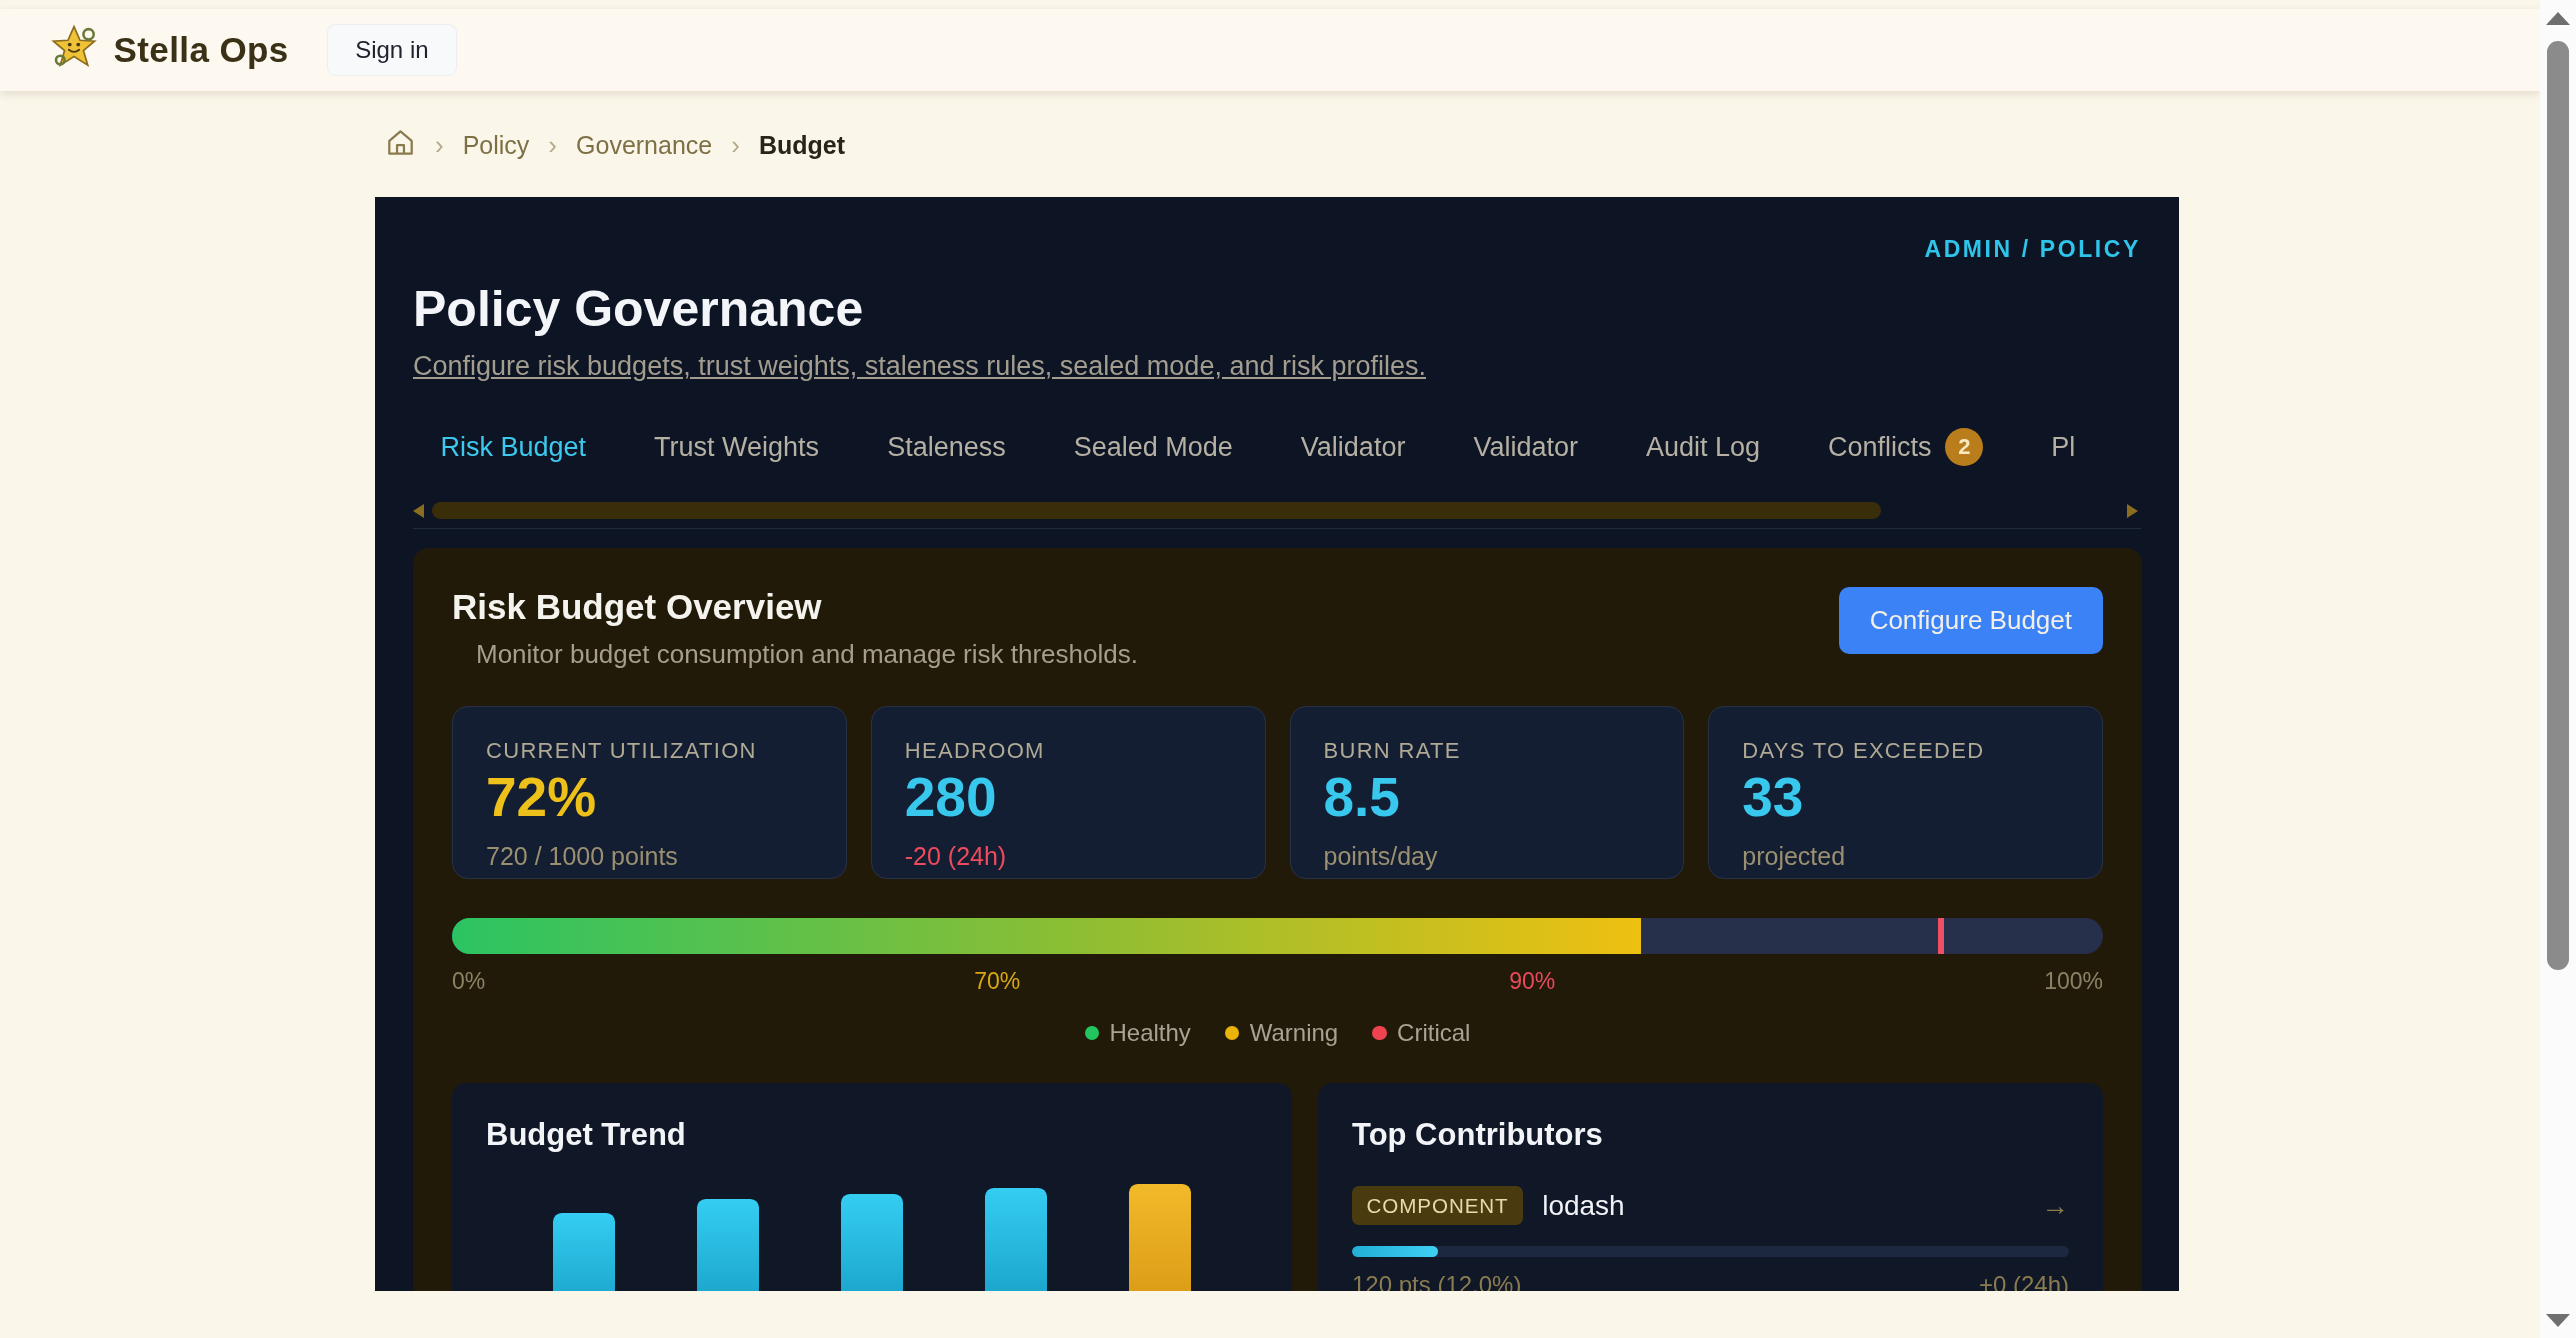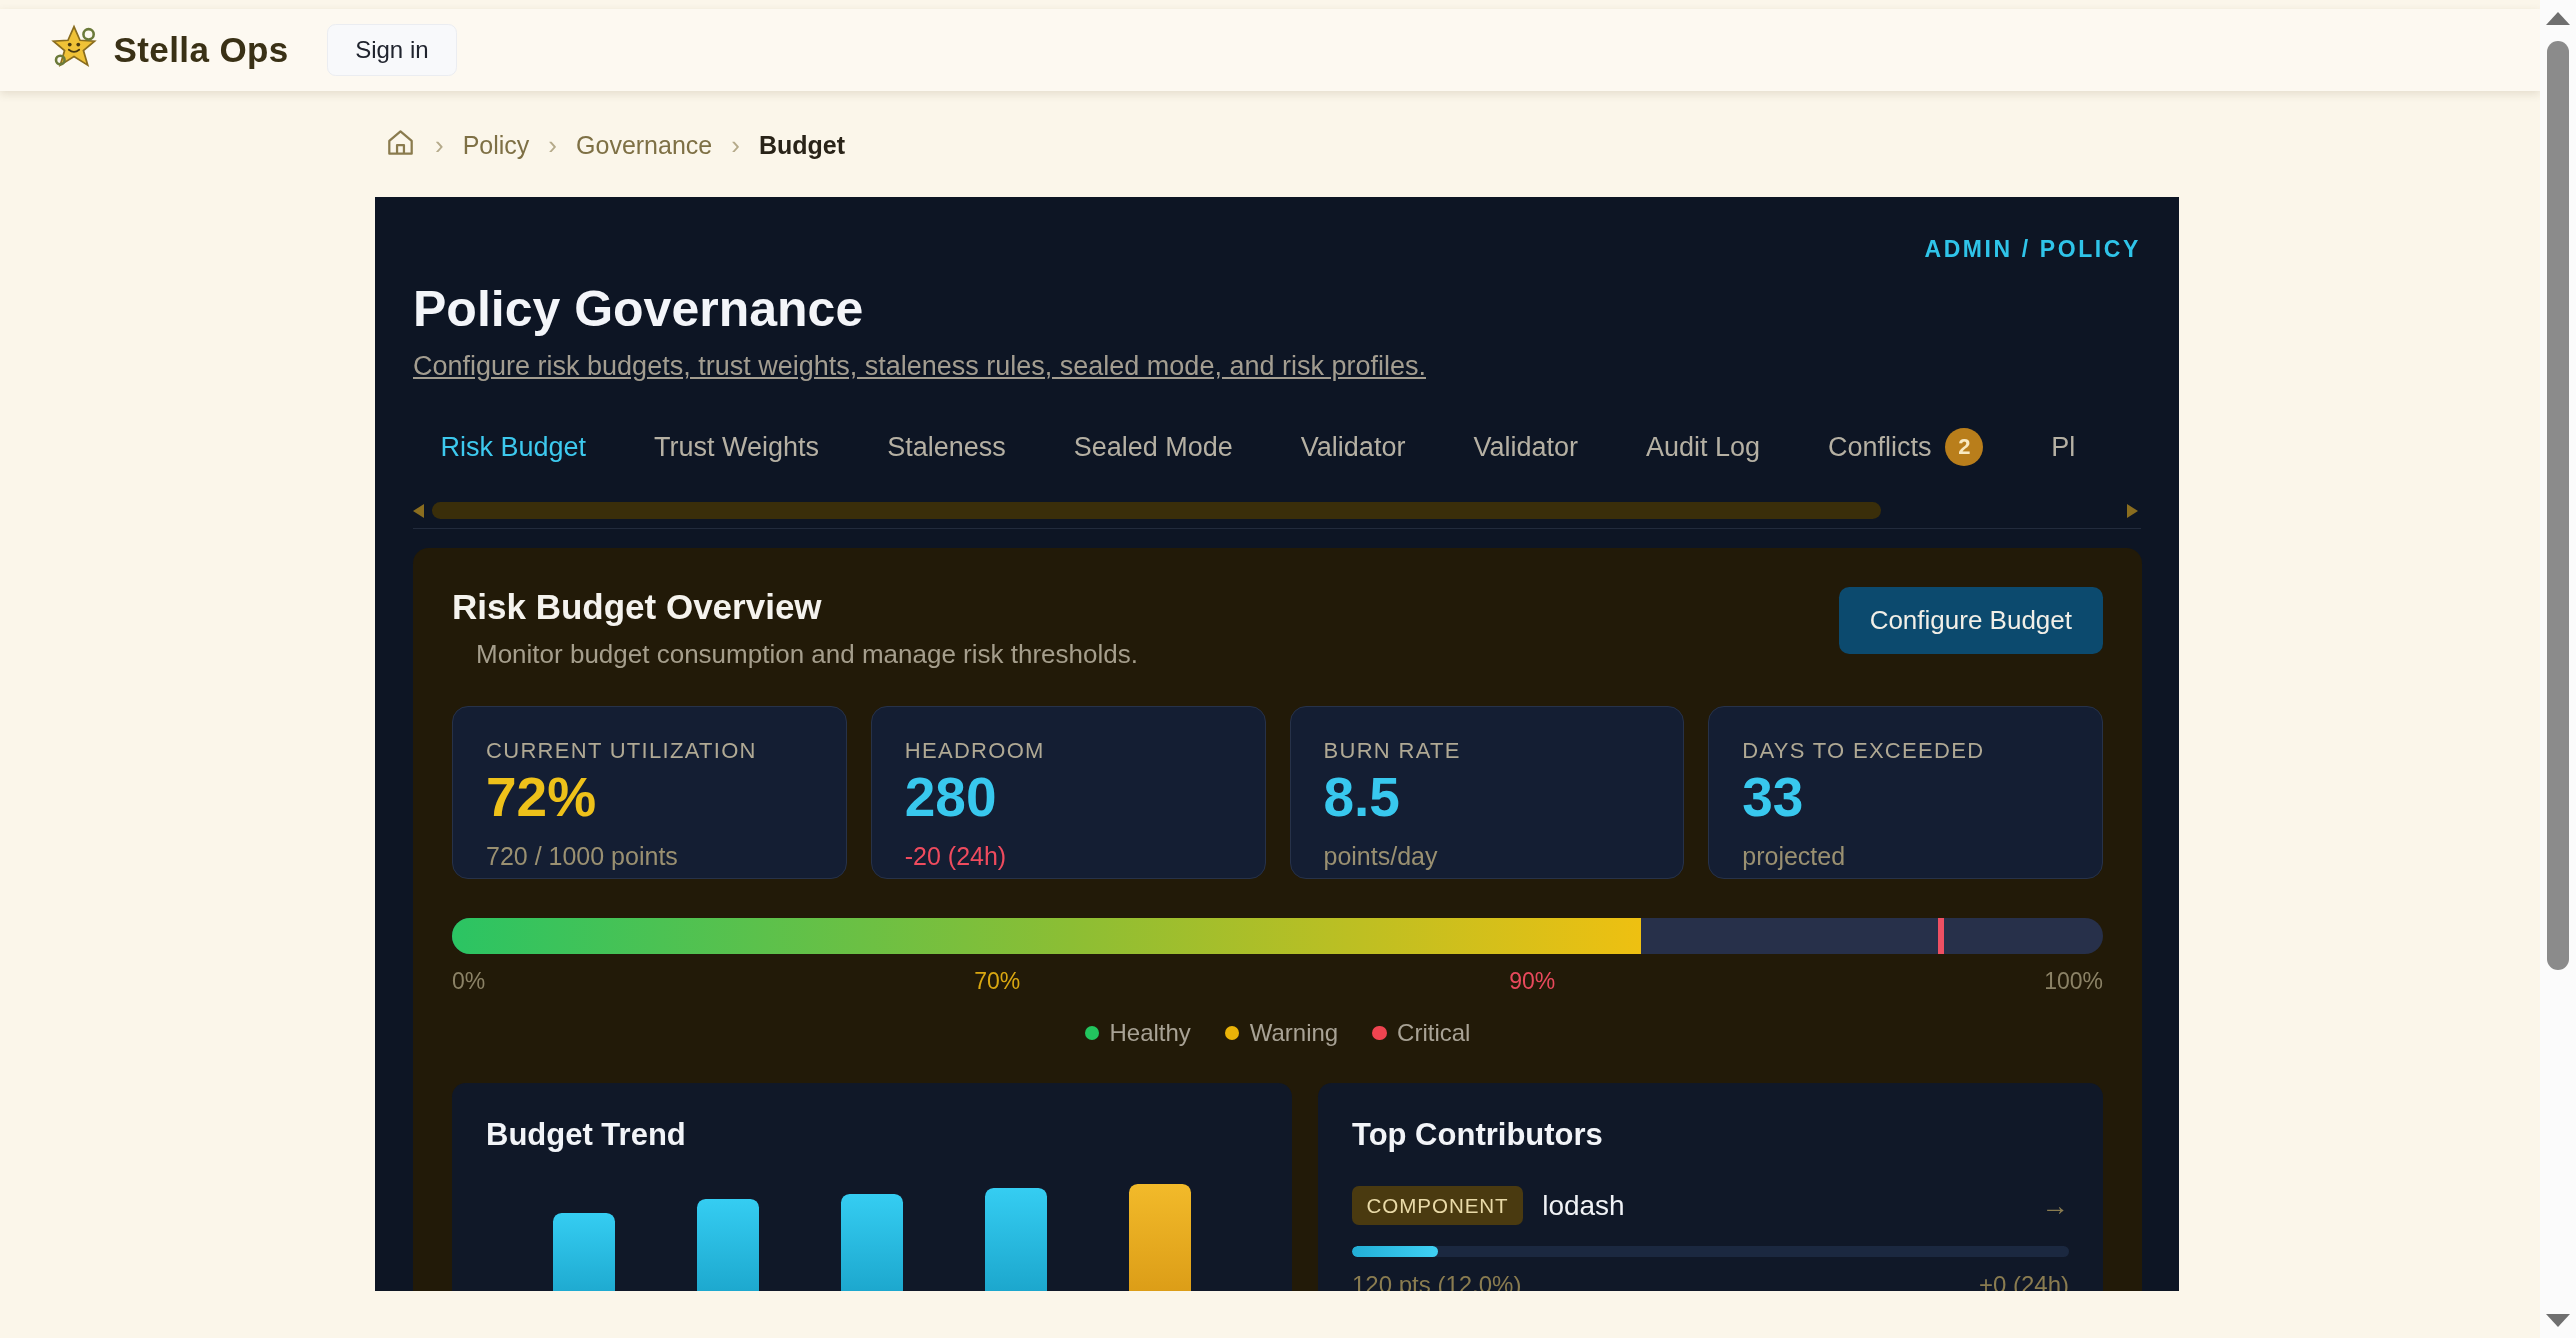--- a/index.html
+++ b/index.html
@@ -52,21 +52,21 @@
   .hscroll .thumb { position:absolute; left:19px; top:0; width:1449px; height:17px; border-radius:8.6px; background:#3a2e0a; cursor:pointer; }
   .hscroll .arrow-right { position:absolute; left:1714px; top:1.7px; width:0; height:0;
     border-top:7.7px solid transparent; border-bottom:7.7px solid transparent; border-left:11px solid #8a6d1f; cursor:pointer; }
   .tabs-divider { margin-top:6.9px; width:1728px; border-top:0.9px solid #222b3c; }
 
   
   .overview { margin-top:19px; width:1729px; background:#221a08; border-radius:15.5px; padding:39px; }
   .ov-head { display:flex; justify-content:space-between; align-items:flex-start; }
   .ov-title { font-size:35px; font-weight:bold; color:#f5f3ee; }
   .ov-sub { margin-top:12px; font-size:26px; color:#a59e8c;margin-left:24px; }
-  .configure-btn { background:#0c4a6e; border:none; border-radius:10.3px; padding:18px 31px;
+  .configure-btn { background:#3b82f6; border:none; border-radius:10.3px; padding:18px 31px;
     font-size:26px; color:#f2efe7; font-family:inherit; cursor:pointer; }
 
   .stats { margin-top:36px; display:grid; grid-template-columns:repeat(4,1fr); gap:24px; }
   .stat-card { background:#141e33; border:0.9px solid #273249; border-radius:16px; padding:31px 33px; height:173px; }
   .stat-label { font-size:22px; letter-spacing:1.3px; color:#b0a994; }
   .stat-value { margin-top:6px; font-size:55px; font-weight:bold; line-height:1; }
   .stat-sub { margin-top:17px; font-size:25px; }
 
   .gauge { position:relative; margin-top:39px; height:36px; border-radius:18px; background:#27304a; }
   .gauge-fill { position:absolute; left:0; top:0; bottom:0; border-radius:18px 0 0 18px;

